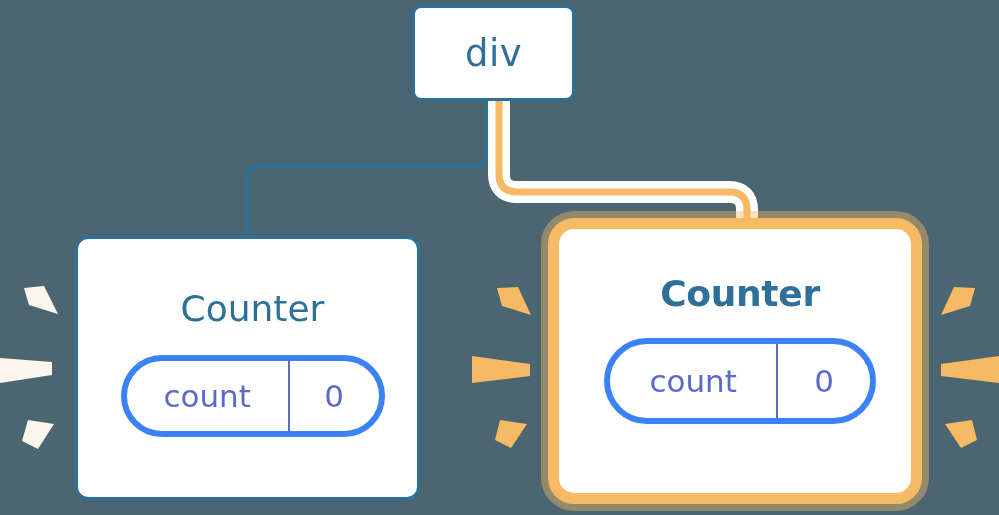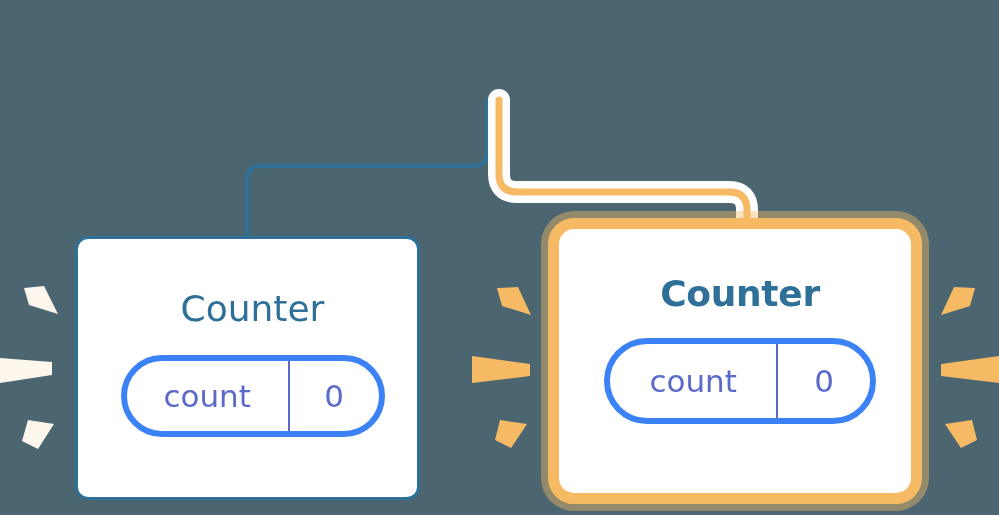--- a/index.html
+++ b/index.html
@@ -165,20 +165,23 @@
       <polygon points="500,420 527,424 511,448 495,440"></polygon>
     </g>
 
     <g fill="#f6b964">
       <polygon points="975,288 954,287 941,315 970,306"></polygon>
       <polygon points="999,356 941,364 941,376 999,383"></polygon>
       <polygon points="972,420 945,424 961,448 977,440"></polygon>
     </g>
   </svg>
 
+  <div class="div-node">
+    <span class="div-label">div</span>
+  </div>
 
   <div class="card card-plain">
     <span class="card-title">Counter</span>
     <div class="pill">
       <span class="pill-key">count</span>
       <span class="pill-val">0</span>
     </div>
   </div>
 
   <div class="card card-highlight">

